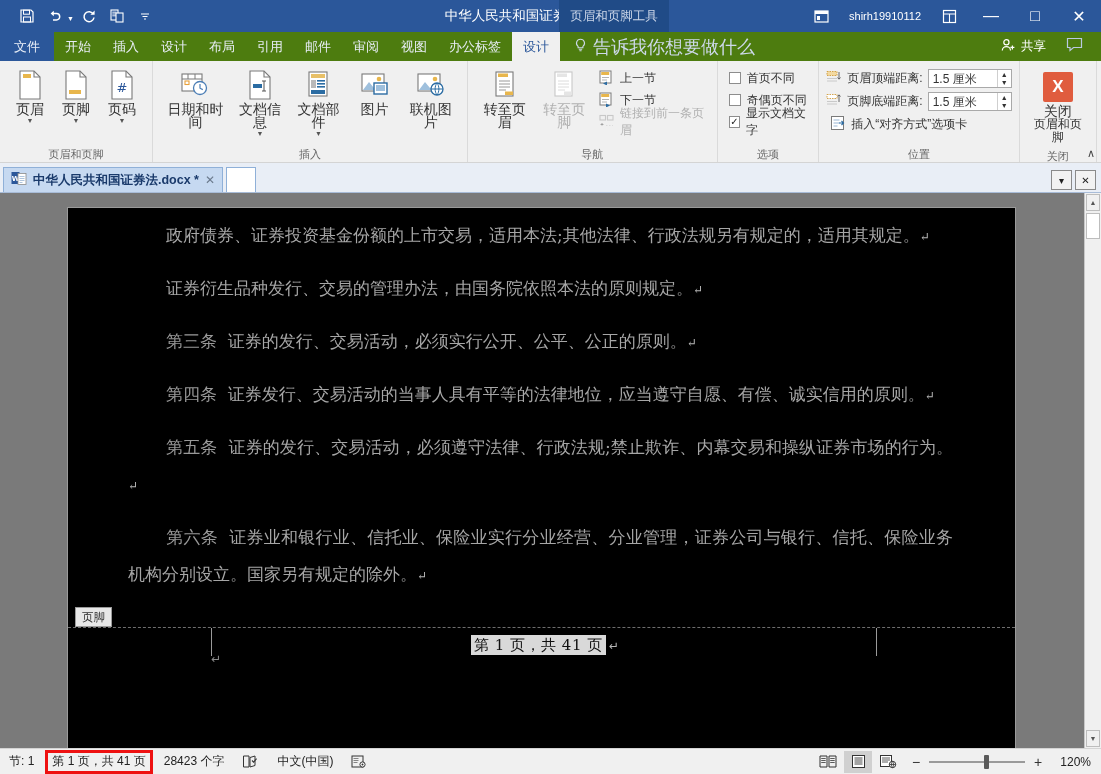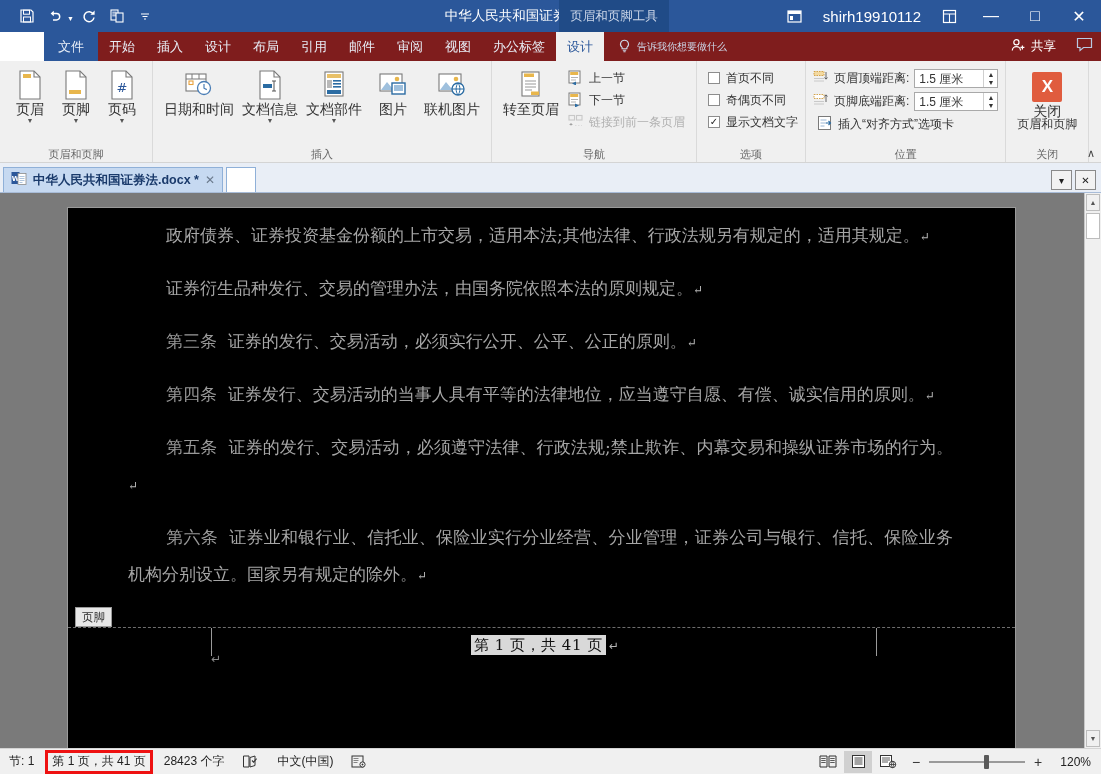--- a/index.html
+++ b/index.html
@@ -34,45 +34,45 @@
     font-size: 12.5px;
   }
   .title-right {
     position: absolute; right: 0; top: 0; height: 32px;
     display: flex; align-items: center; gap: 0;
   }
   .tr-icon {
     width: 40px; height: 32px; display: flex; align-items: center; justify-content: center;
     color: #fff; cursor: pointer; font-size: 13px;
   }
-  .username { font-size: 15px; color: #fff; padding: 0 8px; white-space: nowrap; }
+  .username { font-size: 11px; color: #fff; padding: 0 8px; white-space: nowrap; }
   .wbtn {
     width: 44px; height: 32px; display: flex; align-items: center; justify-content: center;
     color: #fff; cursor: pointer;
   }
 
   
   .tabstrip {
-    height: 29px; background: #7f1d1d; display: flex; align-items: stretch;
-    position: relative; flex: none; margin-left: 44px;
+    height: 29px; background: #4d7c0f; display: flex; align-items: stretch;
+    position: relative; flex: none;
   }
   .tab {
     padding: 0 11px; display: flex; align-items: center;
     font-size: 13px; color: #e8eef7; cursor: pointer; white-space: nowrap;
   }
   .tab.file { background: #2b579a; padding: 0 14px; }
   .tab.active {
     background: #f0f0f0; color: #2b579a;
   }
   .tellme {
     display: flex; align-items: center; gap: 6px;
-    padding: 0 10px 0 14px; font-size: 10px; color: #cdd9ea; cursor: pointer;
+    padding: 0 10px 0 14px; font-size: 18px; color: #cdd9ea; cursor: pointer;
   }
   .tabstrip-right {
-    margin-left: auto; display: flex; align-items: center; gap: 4px; 
+    margin-left: auto; display: flex; align-items: center; gap: 4px; padding-right: 10px;
   }
   .share {
     display: flex; align-items: center; gap: 5px; font-size: 12.5px; color: #fff;
     padding: 0 8px; cursor: pointer;
   }
   .cmt-icon { padding: 0 8px; cursor: pointer; }
 
   
   .ribbon {
     height: 102px; background: #f0f0f0; border-bottom: 1px solid #d4d4d4;
@@ -469,20 +469,31 @@
         <div class="bigbtn wide">
           <span class="icon-box">
             <svg width="26" height="30" viewBox="0 0 26 30">
                 <rect x="4" y="2" width="17" height="24" fill="#fff" stroke="#7a7a7a" stroke-width="1.1"></rect>
                 <rect x="6" y="3.5" width="10" height="3.5" fill="#e8b64c"></rect>
                 <path d="M7 11h11M7 14h11M7 17h11M7 20h7" stroke="#999" stroke-width="1"></path>
                 <rect x="13" y="21.5" width="8" height="3.5" fill="#e8b64c"></rect>
               </svg>
           </span>
           <span class="lbl">转至页眉</span>
+        </div>
+        <div class="bigbtn wide disabled">
+          <span class="icon-box">
+            <svg width="26" height="30" viewBox="0 0 26 30">
+                <rect x="4" y="2" width="17" height="24" fill="#fff" stroke="#c8c8c8" stroke-width="1.1"></rect>
+                <rect x="6" y="3.5" width="10" height="3.5" fill="#e5e5e5"></rect>
+                <path d="M7 11h11M7 14h11M7 17h11M7 20h7" stroke="#dcdcdc" stroke-width="1"></path>
+                <rect x="13" y="21.5" width="8" height="3.5" fill="#e5e5e5"></rect>
+              </svg>
+          </span>
+          <span class="lbl">转至页脚</span>
         </div>
         <div class="col-small">
           <div class="smallrow">
             <span>
               <svg width="17" height="16" viewBox="0 0 17 16">
                   <rect x="2" y="2" width="11" height="12" fill="#fff" stroke="#7a7a7a" stroke-width="1"></rect>
                   <rect x="3.2" y="3" width="8" height="3" fill="#e8b64c"></rect>
                   <path d="M4 8.5h7M4 11h5" stroke="#aaa" stroke-width="0.9"></path>
                   <path d="M9 12.5l-4 2 4 2z" fill="#2b6ca3"></path>
                 </svg>

